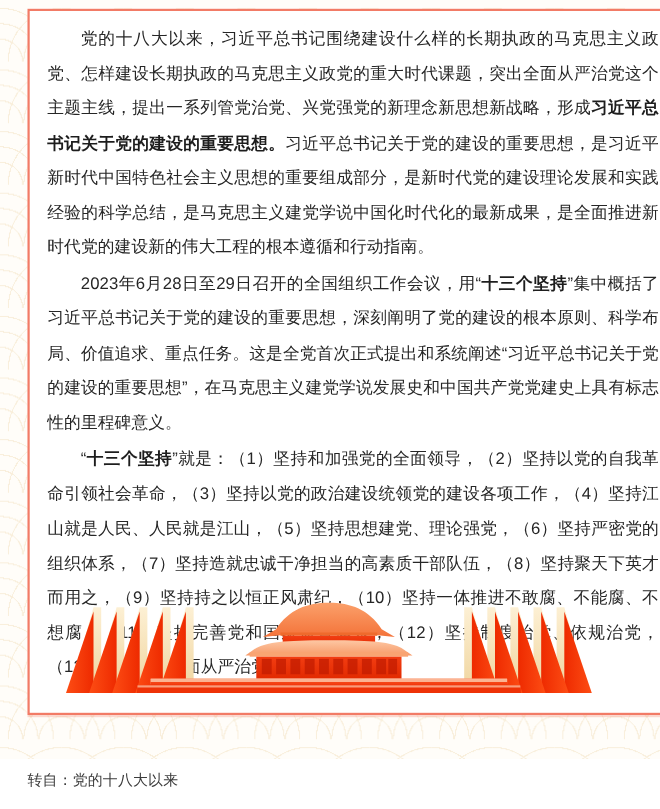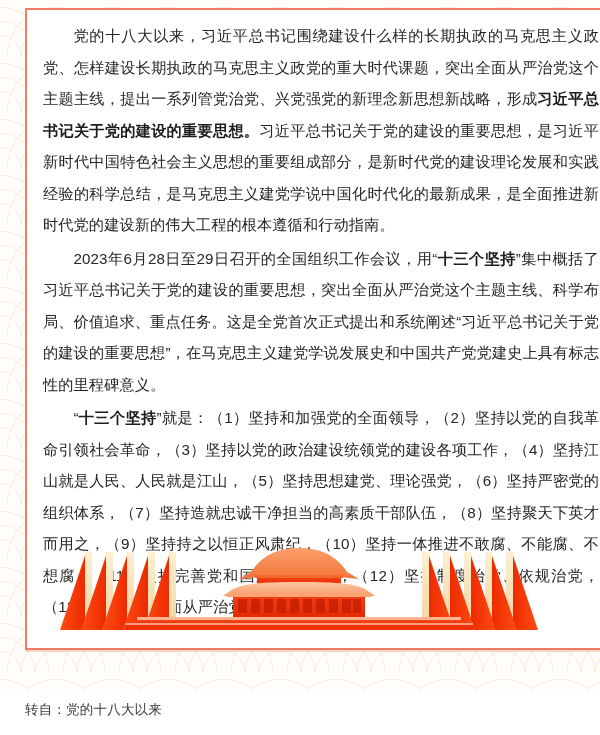--- a/index.html
+++ b/index.html
@@ -110,21 +110,21 @@
 <body>
 
 <div class="page">
 
   <div class="wave-bg"></div>
 
   <div class="card">
 
     <div class="article">
       <p class="para" id="p1"><span>党的十八大以来，习近平总书记围绕建设什么样的长期执政的马克思主义政党、怎样建设长期执政的马克思主义政党的重大时代课题，突出全面从严治党这个主题主线，提出一系列管党治党、兴党强党的新理念新思想新战略，形成</span><b>习近平总书记关于党的建设的重要思想。</b><span>习近平总书记关于党的建设的重要思想，是习近平新时代中国特色社会主义思想的重要组成部分，是新时代党的建设理论发展和实践经验的科学总结，是马克思主义建党学说中国化时代化的最新成果，是全面推进新时代党的建设新的伟大工程的根本遵循和行动指南。</span></p>
-      <p class="para" id="p2"><span>2023年6月28日至29日召开的全国组织工作会议，用“</span><b>十三个坚持</b><span>”集中概括了习近平总书记关于党的建设的重要思想，突出全面从严治党这个主题主线、科学布局、价值追求、重点任务。这是全党首次正式提出和系统阐述“习近平总书记关于党的建设的重要思想”，在马克思主义建党学说发展史和中国共产党党建史上具有标志性的里程碑意义。</span></p>
+      <p class="para" id="p2"><span>2023年6月28日至29日召开的全国组织工作会议，用“</span><b>十三个坚持</b><span>”集中概括了习近平总书记关于党的建设的重要思想，深刻阐明了党的建设的根本原则、科学布局、价值追求、重点任务。这是全党首次正式提出和系统阐述“习近平总书记关于党的建设的重要思想”，在马克思主义建党学说发展史和中国共产党党建史上具有标志性的里程碑意义。</span></p>
       <p class="para" id="p3"><span>“</span><b>十三个坚持</b><span>”就是：（1）坚持和加强党的全面领导，（2）坚持以党的自我革命引领社会革命，（3）坚持以党的政治建设统领党的建设各项工作，（4）坚持江山就是人民、人民就是江山，（5）坚持思想建党、理论强党，（6）坚持严密党的组织体系，（7）坚持造就忠诚干净担当的高素质干部队伍，（8）坚持聚天下英才而用之，（9）坚持持之以恒正风肃纪，（10）坚持一体推进不敢腐、不能腐、不想腐，（11）坚持完善党和国家监督体系，（12）坚持制度治党、依规治党，（13）坚持落实全面从严治党政治责任。</span></p>
     </div>
 
     <div class="illustration">
       <svg viewBox="0 0 544 118" xmlns="http://www.w3.org/2000/svg" aria-hidden="true">
         <defs>
           <linearGradient id="gBase" x1="0" y1="0" x2="0" y2="1">
             <stop offset="0%" stop-color="#fb5019"></stop>
             <stop offset="55%" stop-color="#ef2f07"></stop>
             <stop offset="100%" stop-color="#e22400"></stop>

